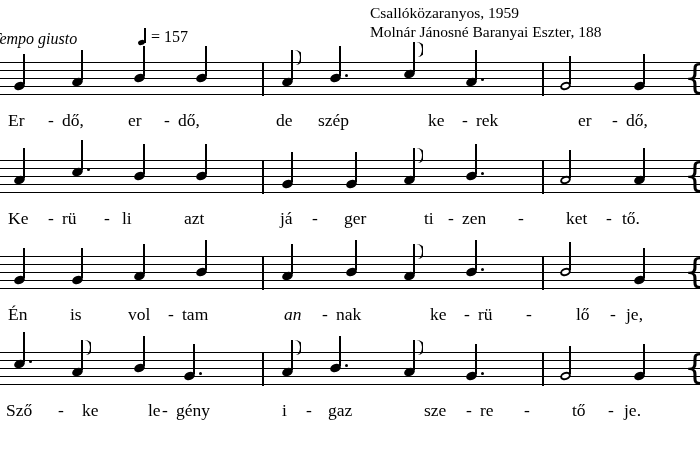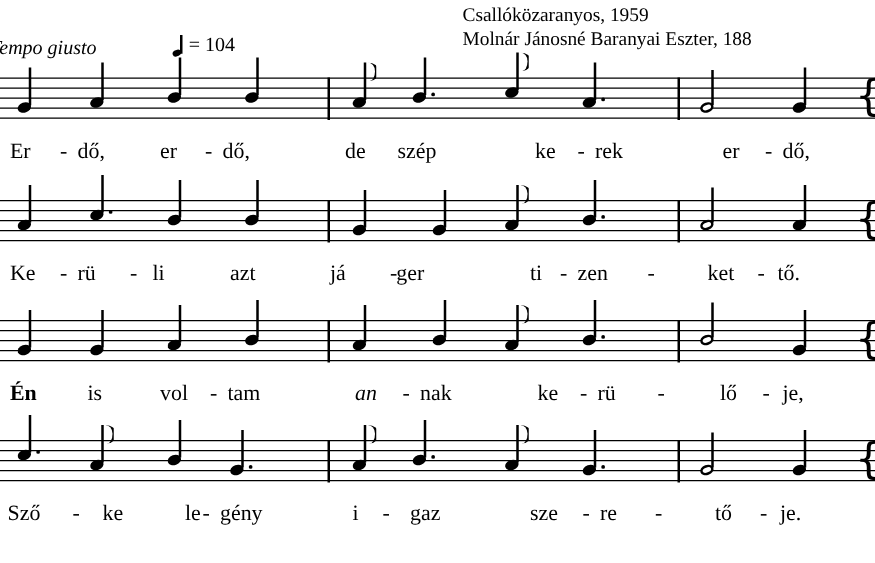--- a/index.html
+++ b/index.html
@@ -186,21 +186,21 @@
 
   <div class="header">
     <div class="src-line">Csallóközaranyos, 1959</div>
     <div class="src-line">Molnár Jánosné Baranyai Eszter, 188</div>
   </div>
 
   <div class="tempo-text">Tempo giusto</div>
 
   <div class="metronome">
     <span class="qnote"></span>
-    <span>= 104</span>
+    <span>= 157</span>
   </div>
 
   <div class="system" style="top:62px;">
     <div class="staff">
       <div class="line l0"></div>
       <div class="line l1"></div>
       <div class="line l2"></div>
       <div class="line l3"></div>
       <div class="line l4"></div>
 
@@ -309,23 +309,23 @@
       <div class="edge-mark" style="left:684px;">{</div>
     </div>
 
     <div class="lyrics" style="top:48px;">
       <span class="syl" style="left:8px;">Ke</span>
       <span class="syl" style="left:48px;">-</span>
       <span class="syl" style="left:62px;">rü</span>
       <span class="syl" style="left:104px;">-</span>
       <span class="syl" style="left:122px;">li</span>
       <span class="syl" style="left:184px;">azt</span>
-      <span class="syl" style="left:264px;">já</span>
+      <span class="syl" style="left:280px;">já</span>
       <span class="syl" style="left:312px;">-</span>
-      <span class="syl" style="left:317px;">ger</span>
+      <span class="syl" style="left:344px;">ger</span>
       <span class="syl" style="left:424px;">ti</span>
       <span class="syl" style="left:448px;">-</span>
       <span class="syl" style="left:462px;">zen</span>
       <span class="syl" style="left:518px;">-</span>
       <span class="syl" style="left:566px;">ket</span>
       <span class="syl" style="left:606px;">-</span>
       <span class="syl" style="left:622px;">tő.</span>
     </div>
   </div>
 
@@ -369,21 +369,21 @@
       <div class="note hollow" style="left:560px; top:12px;"></div>
       <div class="stem" style="left:569px; top:-14px; height:28px;"></div>
 
       <div class="note filled" style="left:634px; top:20px;"></div>
       <div class="stem" style="left:643px; top:-8px; height:30px;"></div>
 
       <div class="edge-mark" style="left:684px;">{</div>
     </div>
 
     <div class="lyrics" style="top:48px;">
-      <span class="syl" style="left:8px;font-weight:bold;">Én</span>
+      <span class="syl" style="left:8px;">Én</span>
       <span class="syl" style="left:70px;">is</span>
       <span class="syl" style="left:128px;">vol</span>
       <span class="syl" style="left:168px;">-</span>
       <span class="syl" style="left:182px;">tam</span>
       <span class="syl" style="left:284px;font-style:italic;">an</span>
       <span class="syl" style="left:322px;">-</span>
       <span class="syl" style="left:336px;">nak</span>
       <span class="syl" style="left:430px;">ke</span>
       <span class="syl" style="left:464px;">-</span>
       <span class="syl" style="left:478px;">rü</span>

